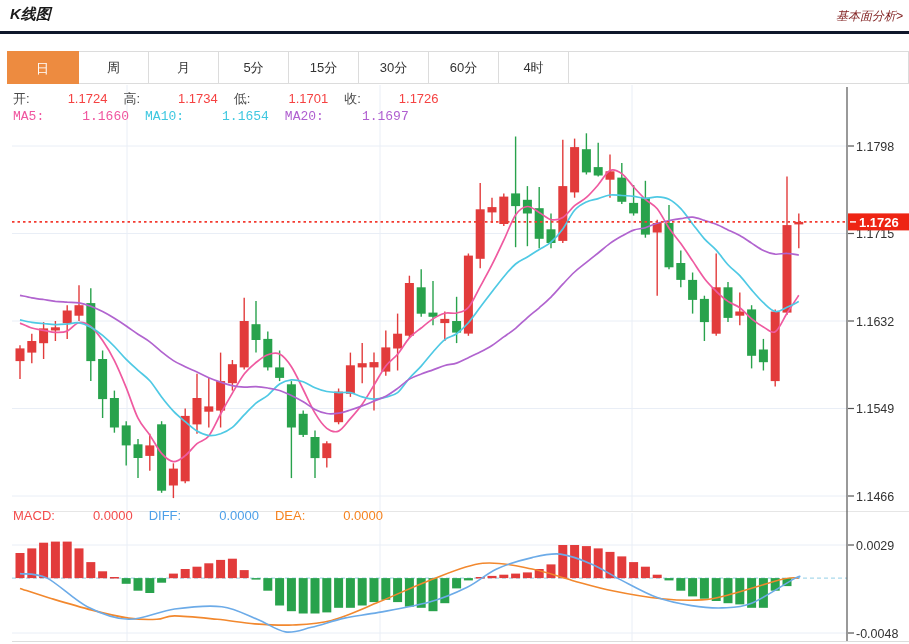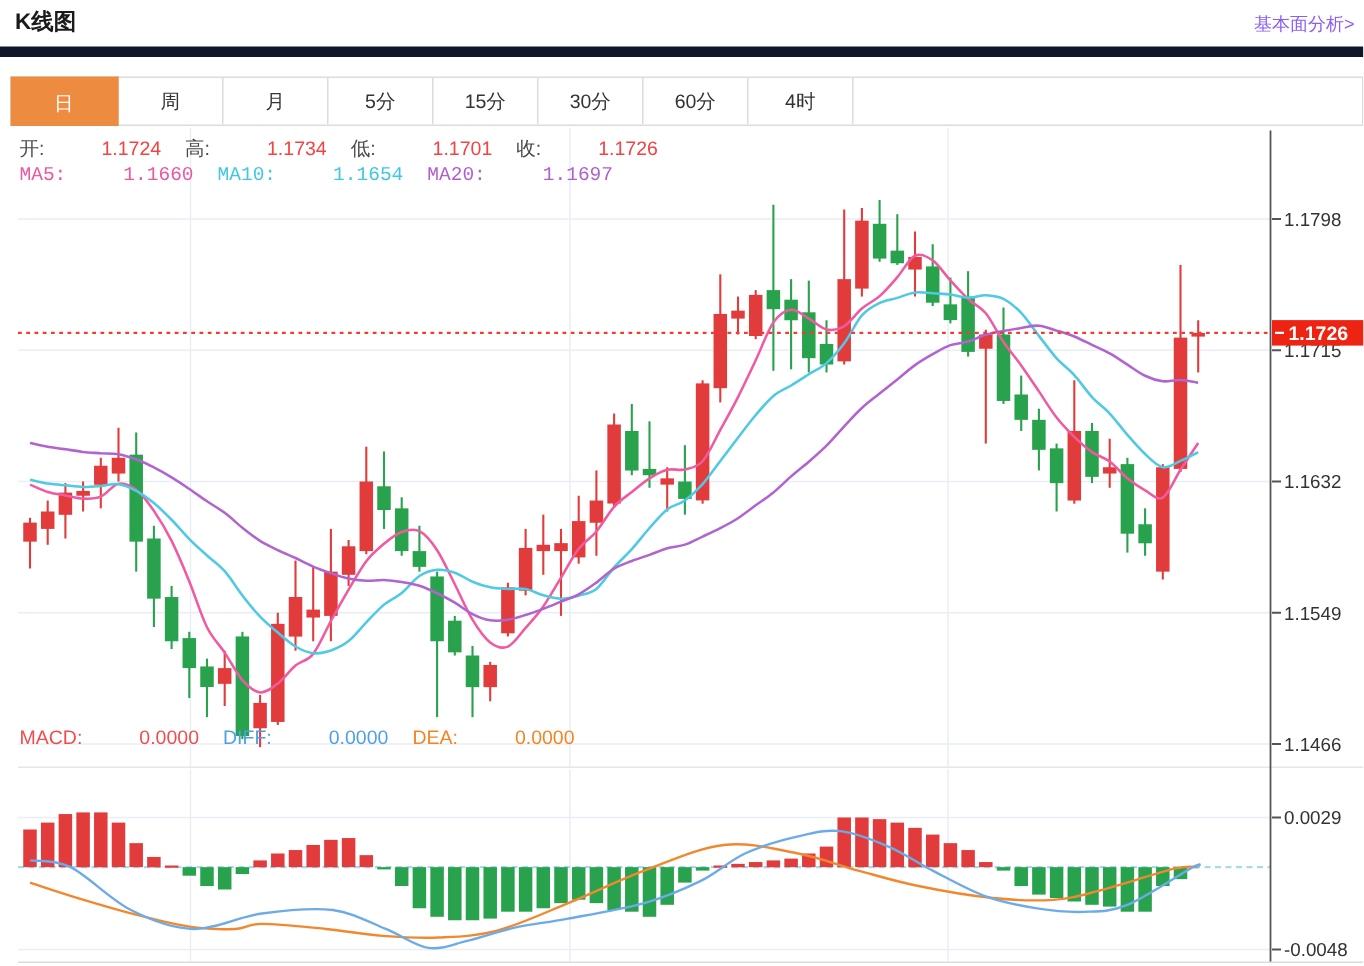--- a/index.html
+++ b/index.html
@@ -1,28 +1,28 @@
 <!DOCTYPE html>
 <html><head>
 <meta charset="utf-8">
 <style>
   html,body{margin:0;padding:0;background:#fff;font-family:"Liberation Sans",sans-serif;}
   #app{position:relative;width:909px;height:644px;background:#fff;overflow:hidden;}
-  .hdr{position:absolute;left:0;top:0;width:909px;height:31px;border-bottom:7px solid #0f172a;}
+  .hdr{position:absolute;left:0;top:0;width:909px;height:31px;border-bottom:3px solid #0f172a;font-style:italic;}
   .hdr-title{position:absolute;left:10px;top:5px;font-size:15px;font-weight:bold;color:#1a1a1a;}
-  .hdr-link{position:absolute;right:6px;top:8px;font-size:12px;color:#8b5cf6;text-decoration:none;cursor:pointer;}
+  .hdr-link{position:absolute;right:6px;top:8px;font-size:12px;color:#7f1d1d;text-decoration:none;cursor:pointer;}
   .tabs{position:absolute;left:7px;top:51px;right:0;height:33px;border:1px solid #dcdcdc;display:flex;box-sizing:border-box;background:#fff;}
   .tab{width:69px;border-right:1px solid #dcdcdc;text-align:center;line-height:31px;font-size:13px;color:#333;cursor:pointer;box-sizing:content-box;}
   .tab.active{background:#ed8b40;color:#fff;border-right-color:#ed8b40;margin:-1px 0 -1px -1px;padding:1px 1px;line-height:33px;}
   .tab-filler{flex:1;}
   .legend-row{position:absolute;left:13px;font-size:13px;white-space:nowrap;z-index:3;}
   .legend-row span{display:inline-block;}
   #ohlc-row{top:90px;}
   #ma-row{top:109px;font-family:Liberation Mono, monospace;}
-  #macd-row{top:484px;}
+  #macd-row{top:508px;}
   .lgd-label{color:#4a4a4a;margin-right:3px;}
   .lgd-value{margin-right:16px;margin-left:35px;}
   #chart-wrap{position:absolute;left:12px;top:85px;width:909px;height:559px;z-index:1;}
   svg text{font-family:"Liberation Sans",sans-serif;}
 </style>
 </head>
 <body>
 <div id="app">
 
   <div class="hdr">

